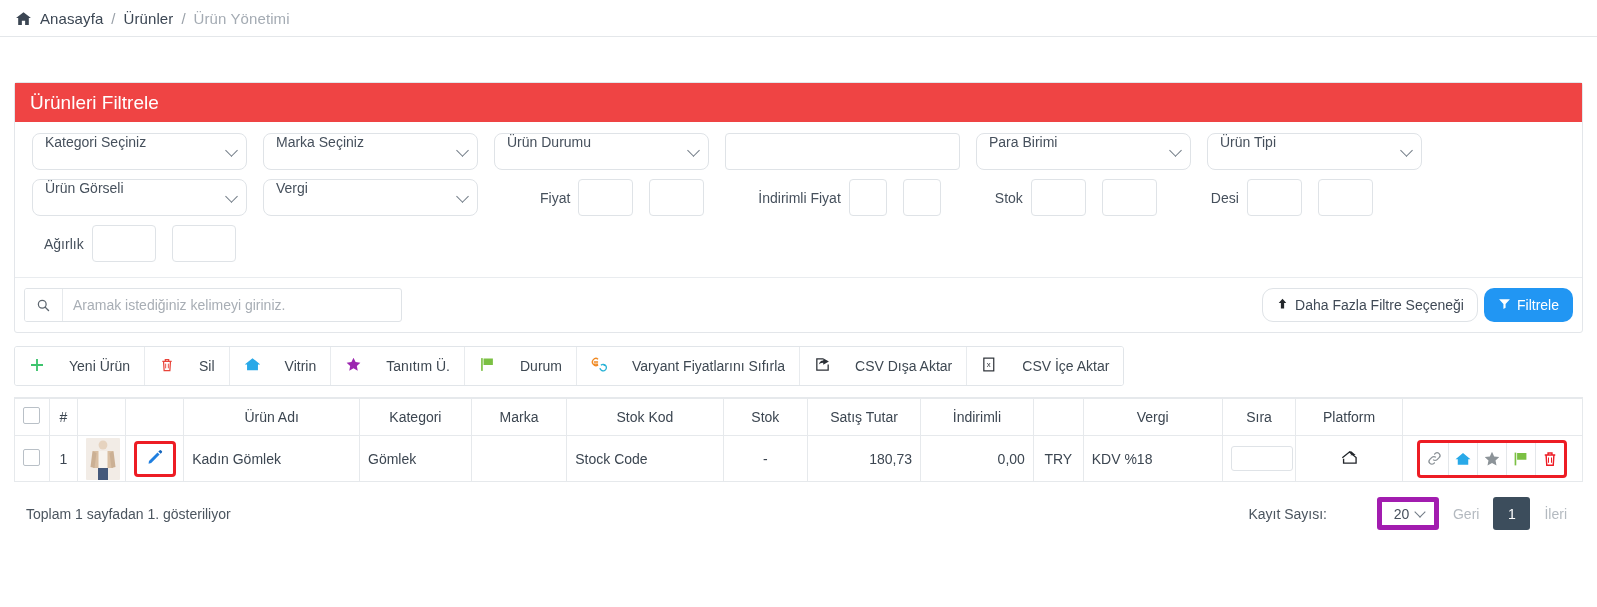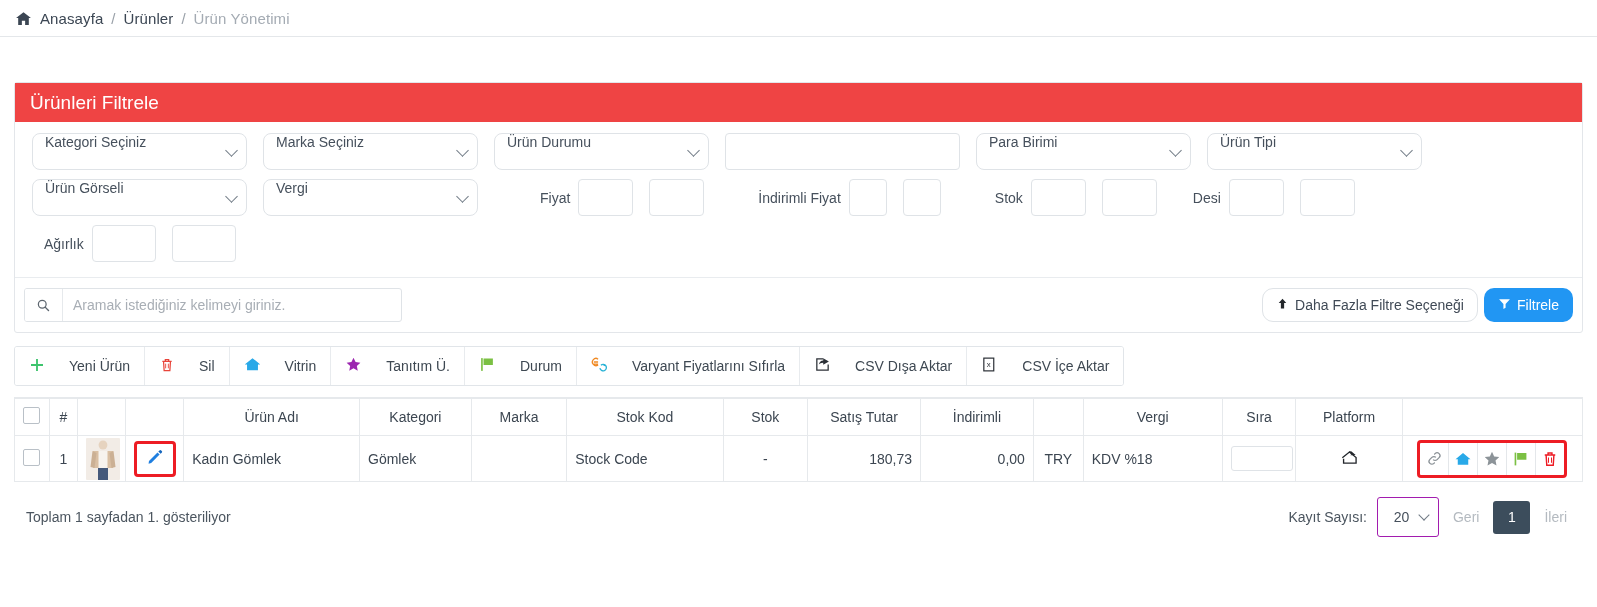--- a/index.html
+++ b/index.html
@@ -254,29 +254,30 @@
 
   
   .foot {
     display: flex; align-items: center;
     padding: 15px 12px 0 12px;
     font-size: 14px; color: #4b555f;
   }
   .pager { display: flex; align-items: center; gap: 10px; }
   .sel-sm {
     position: relative;
-    height: 40px; width: 62px;
-    border: 1px solid #a21caf;
+    height: 33px; width: 62px;
+    border: 5px solid #a21caf;
     border-radius: 3px;
     display: flex; align-items: center; justify-content: center;
     background: #fff;
     font-size: 14px;
     color: #46505c;
     padding-right: 13px;
     cursor: pointer;
+    margin-left: 40px;
   }
   .sel-sm .chev {
     position: absolute; right: 10px; top: 50%;
     width: 8px; height: 8px; margin-top: -6px;
     border-right: 1.6px solid #707a85;
     border-bottom: 1.6px solid #707a85;
     transform: rotate(45deg);
   }
   .pg-dis { color: #b4bac0; padding: 0 4px; cursor: default; }
   .pg-act {
@@ -351,21 +352,21 @@
         <input class="txt-input num" type="text" style="">
 
         <span class="flabel" style="margin-left:46px">İndirimli Fiyat</span>
         <input class="txt-input num" style="width: 38px;" type="text">
         <input class="txt-input num" style="width: 38px;" type="text">
 
         <span class="flabel" style="margin-left:46px">Stok</span>
         <input class="txt-input num" type="text" style="">
         <input class="txt-input num" type="text" style="">
 
-        <span class="flabel" style="margin-left:28px">Desi</span>
+        <span class="flabel" style="margin-left:46px">Desi</span>
         <input class="txt-input num" type="text" style="">
         <input class="txt-input num" type="text" style="">
       </div>
 
       <div class="frow">
         <span class="flabel" style="margin-left:20px">Ağırlık</span>
         <input class="txt-input num" style="width: 64px;" type="text">
         <input class="txt-input num" style="width: 64px;" type="text">
       </div>
     </div>

